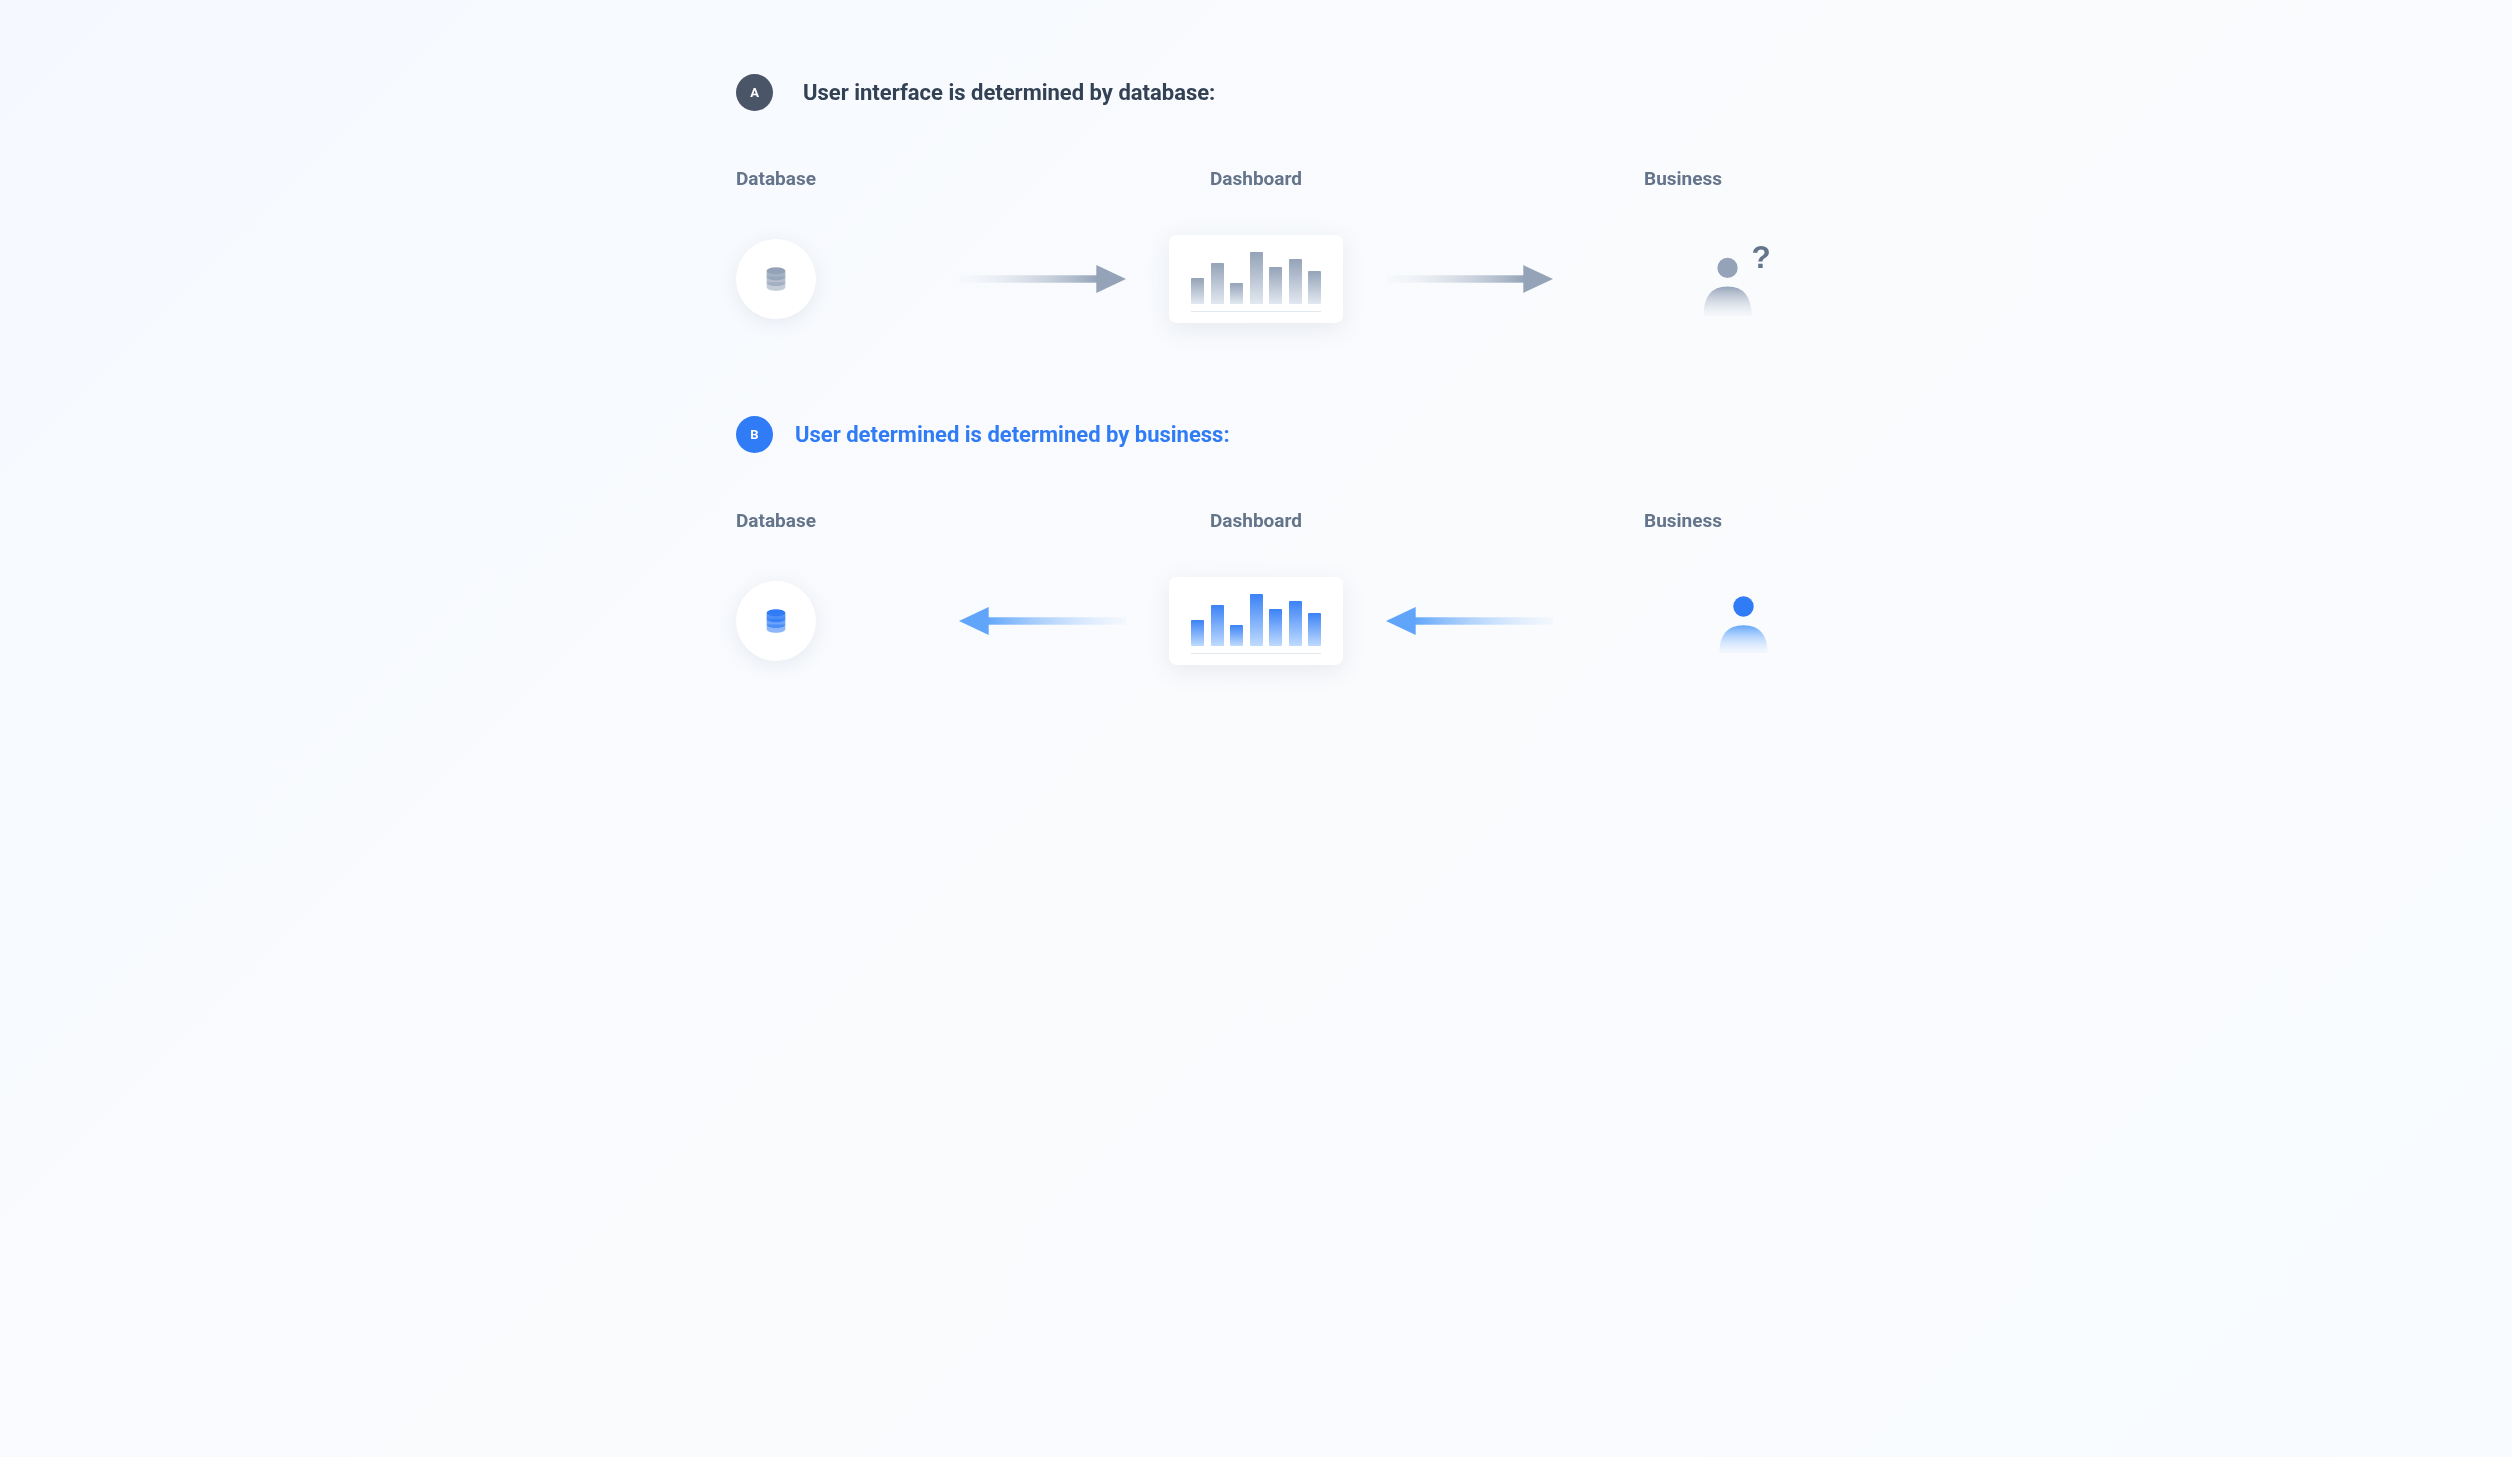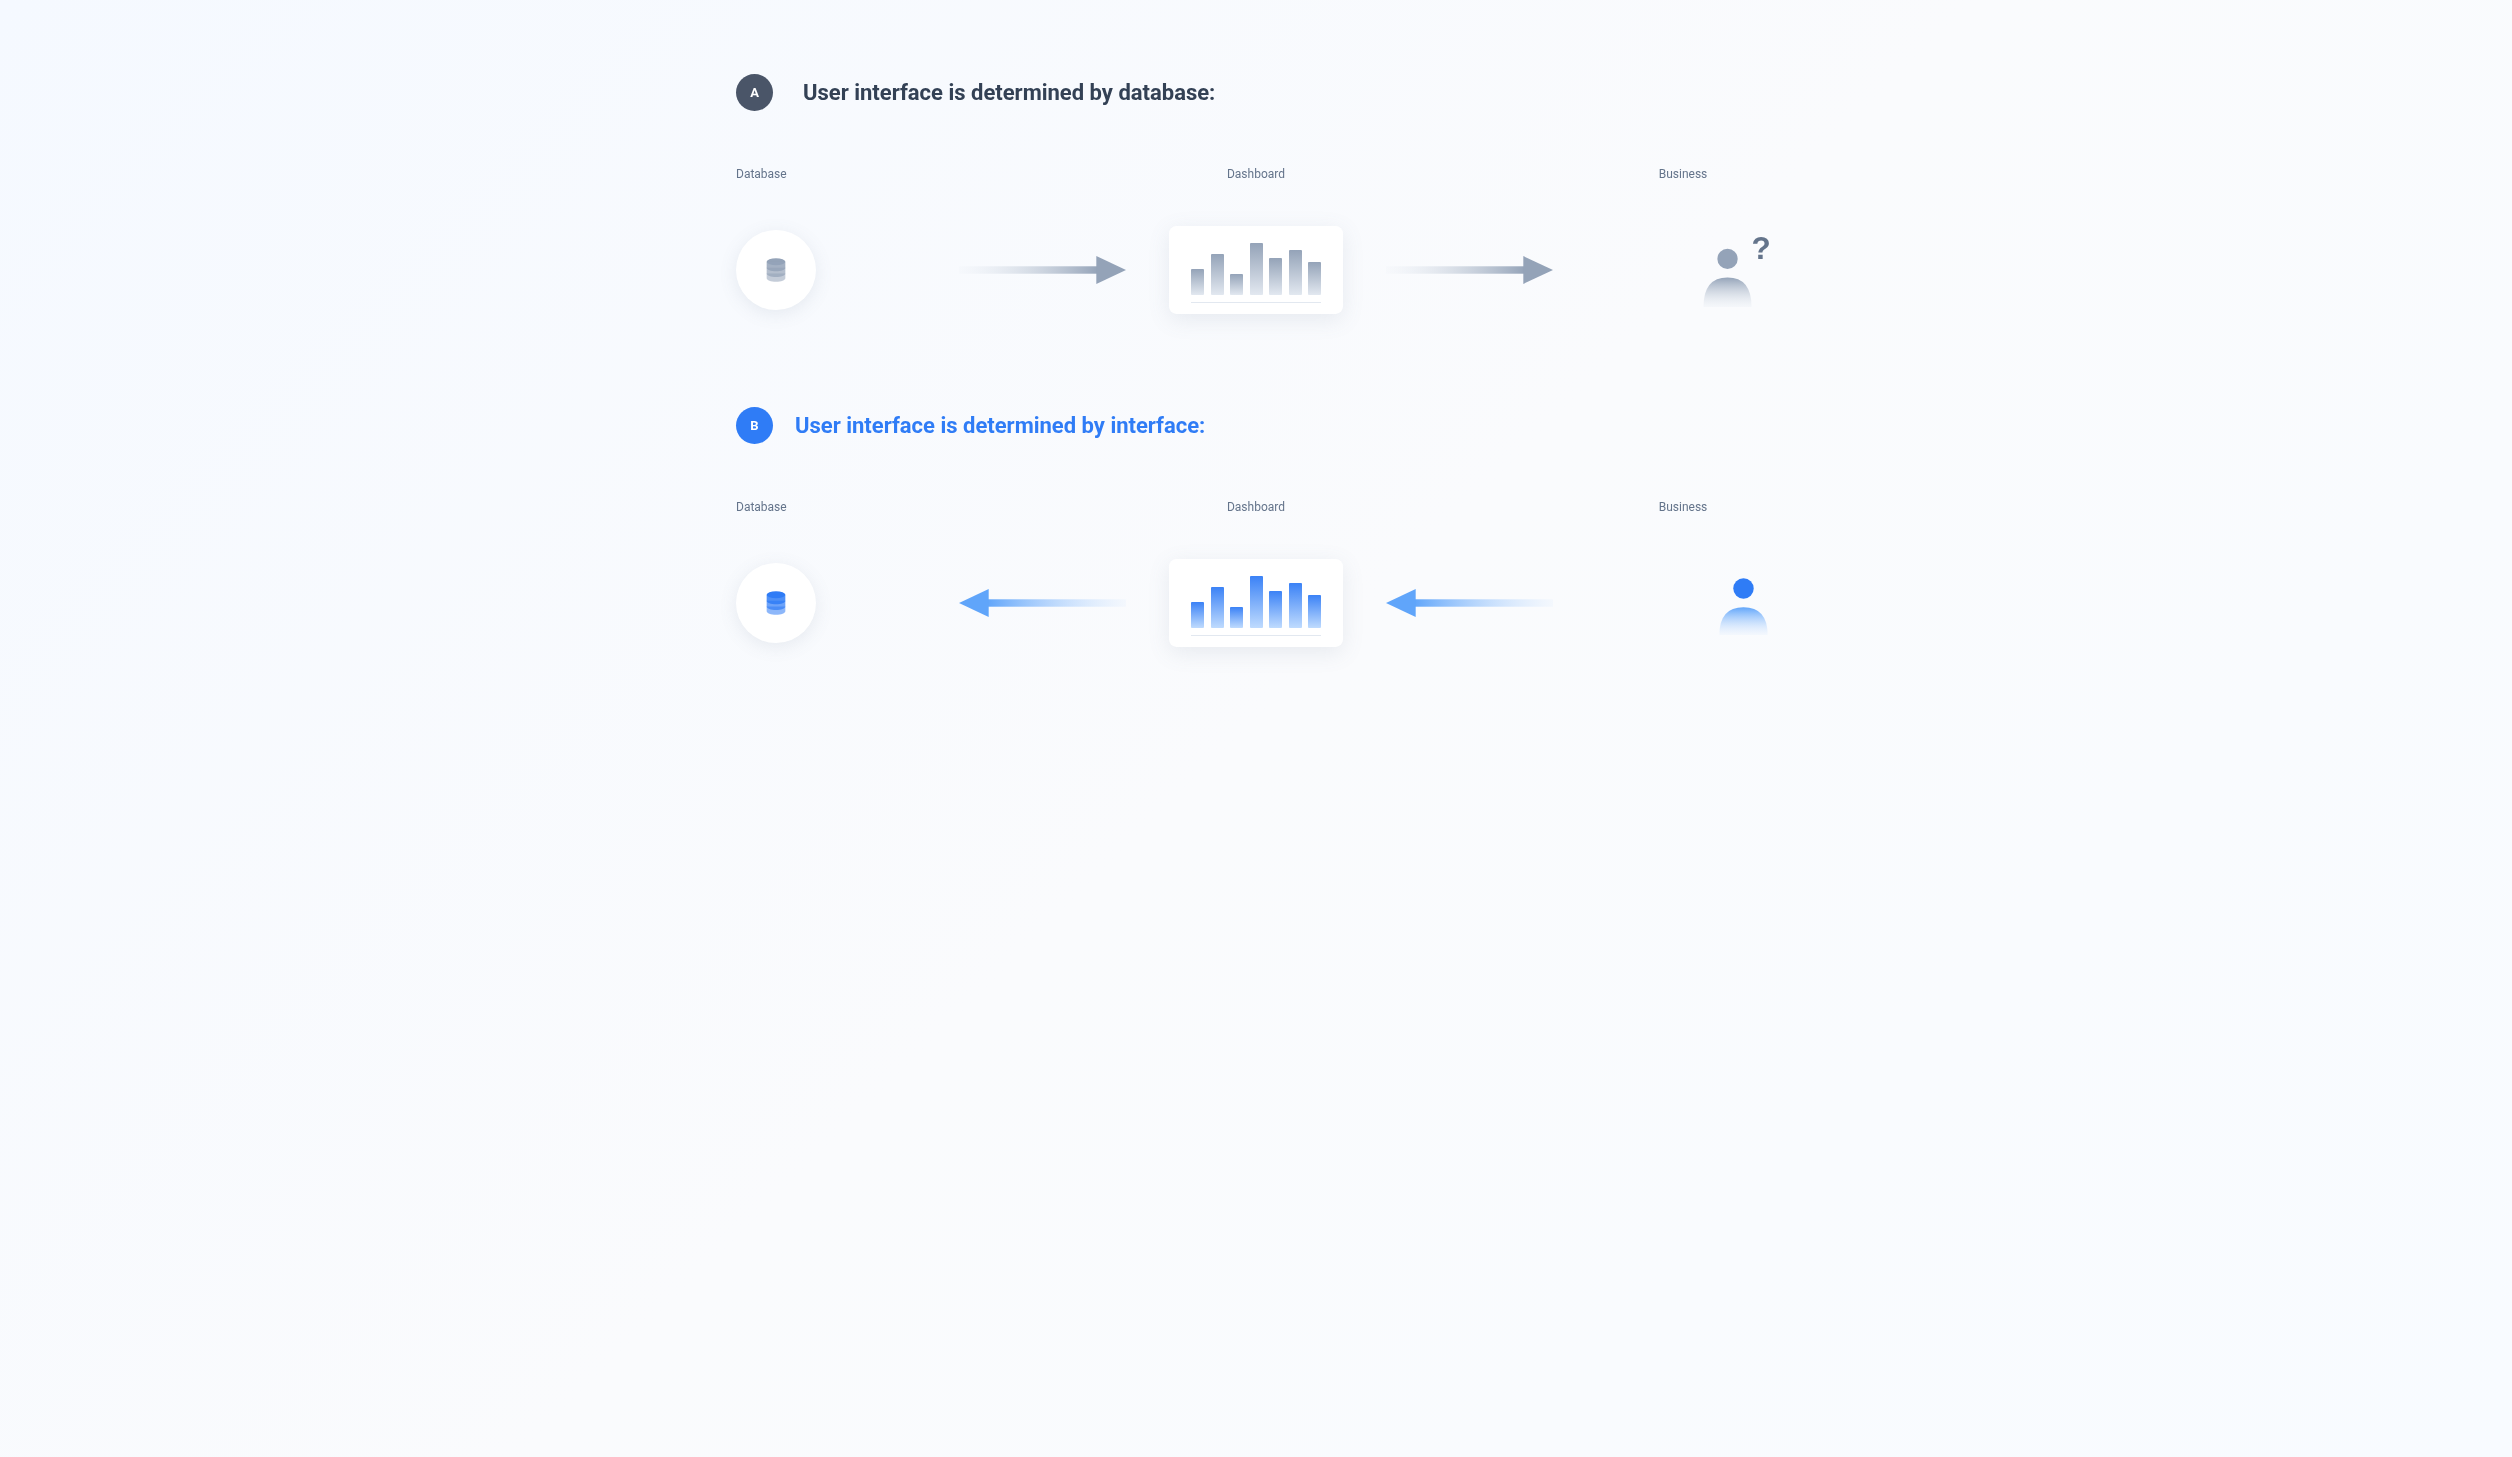--- a/index.html
+++ b/index.html
@@ -44,23 +44,23 @@
     }
     .title-a { color: #334155; margin-left: 8px; }
     .title-b { color: #2f7cf6; }
     .flow-labels {
       display: grid;
       grid-template-columns: 186px 1fr 186px 1fr 186px;
       align-items: center;
       margin-bottom: 45px;
     }
     .flow-label {
-      font-size: 12px;
+      font-size: 19px;
       color: #64748b;
-      font-weight: 400;
+      font-weight: 700;
       text-align: center;
     }
     .flow-label.left { text-align: left; }
     .flow-label.right { }
     .flow-row {
       display: grid;
       grid-template-columns: 186px 1fr 186px 1fr 186px;
       align-items: center;
     }
     .node { display: flex; justify-content: center; align-items: center; }
@@ -211,21 +211,21 @@
             <text x="64" y="28" font-size="34" font-weight="700" fill="#64748b" font-family="Arial">?</text>
           </svg>
         </div>
       </div>
     </div>
   </div>
 
   <div class="section">
     <div class="section-header">
       <div class="badge badge-b">B</div>
-      <div class="section-title title-b">User interface is determined by interface:</div>
+      <div class="section-title title-b">User determined is determined by business:</div>
     </div>
 
     <div class="flow-labels">
       <div class="flow-label left">Database</div>
       <div></div>
       <div class="flow-label">Dashboard</div>
       <div></div>
       <div class="flow-label right">Business</div>
     </div>
 

